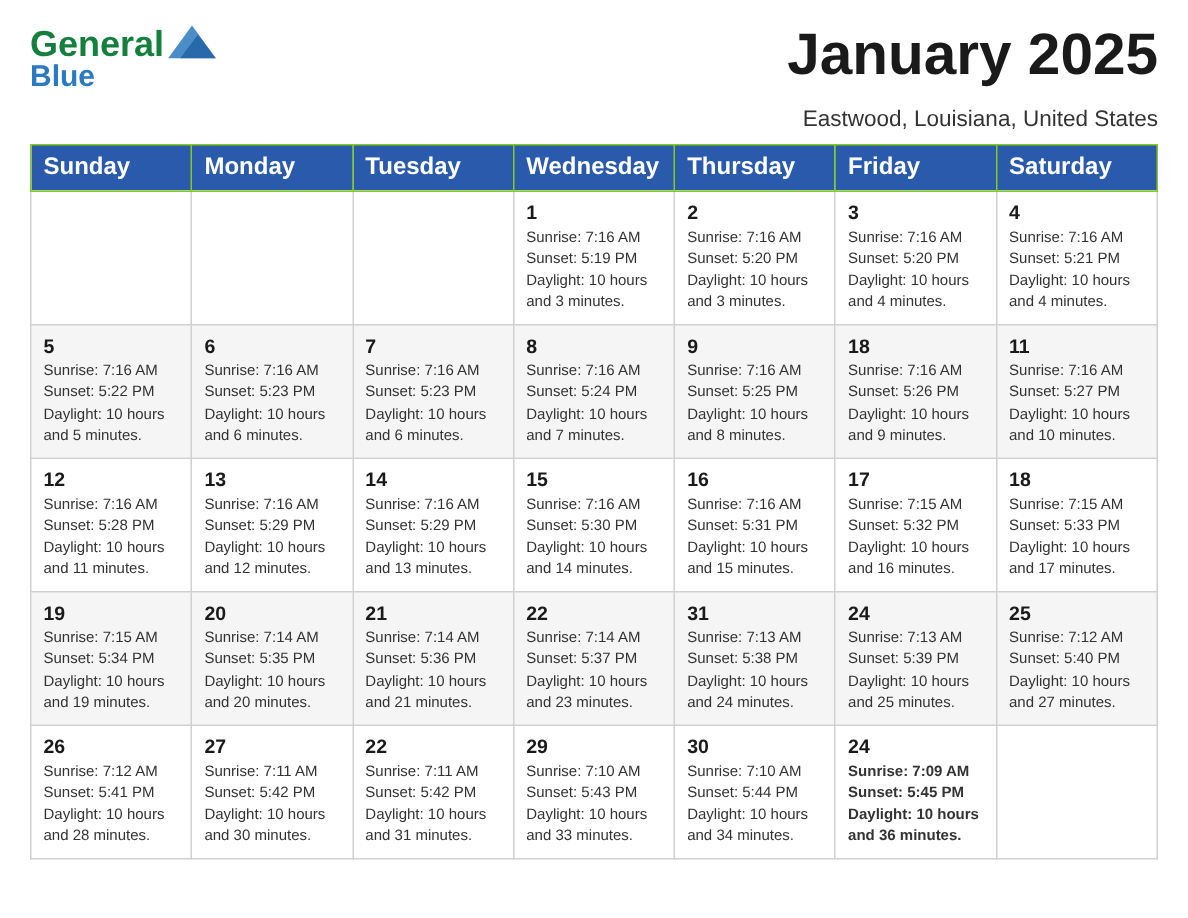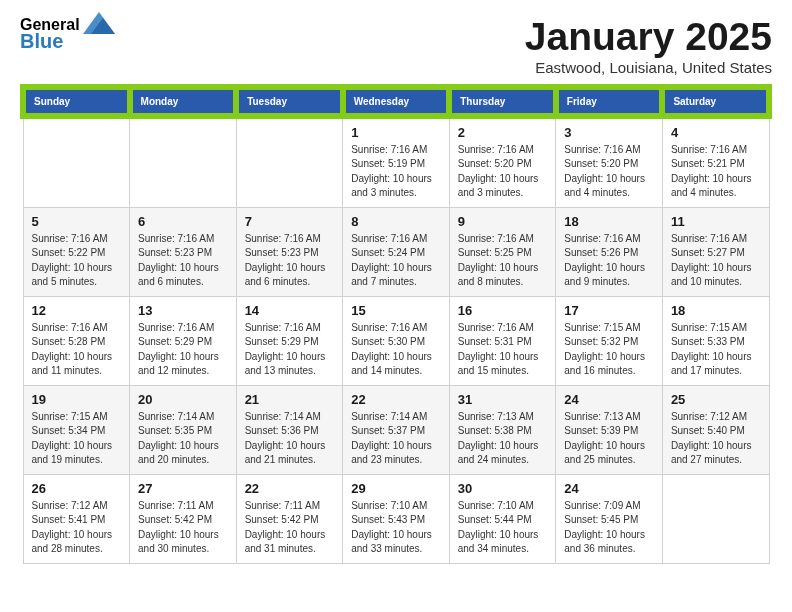--- a/index.html
+++ b/index.html
@@ -33,35 +33,35 @@
     }
     .main-title {
       font-size: 39px;
       font-weight: bold;
       color: #1a1a1a;
       line-height: 1.1;
     }
     .subtitle {
       font-size: 15px;
       color: #333;
-      margin-top: 0;
+      margin-top: 12px;
     }
     .calendar {
       width: 100%;
       border-collapse: collapse;
       border: 1px solid #ccc;
     }
     .calendar th {
       background-color: #2a5aac;
       color: #fff;
-      font-size: 10px;
+      font-size: 16px;
       font-weight: bold;
       padding: 6px 8px;
       text-align: left;
-      border: 6px solid #84cc16;
+      border: 1px solid #84cc16;
     }
     .calendar td {
       vertical-align: top;
       padding: 6px 8px;
       font-size: 10.5px;
       color: #333;
       border: 1px solid #d0d0d0;
       width: calc(100% / 7);
       min-height: 80px;
       background: #fff;
@@ -88,21 +88,21 @@
       background: #f9f9f9;
     }
   </style>
 </head>
 <body>
 
 <div class="page">
   <div class="header">
     <div class="logo">
       <div class="logo-row">
-        <span style="font-size:16px; font-weight:bold; color:#000000;">General</span>
+        <span style="font-size:24px; font-weight:bold; color:#15803d;">General</span>
         <svg width="32" height="22" viewBox="0 0 32 22" style="margin-left:3px; margin-top:-4px;">
           <polygon points="0,22 16,0 32,22" fill="#2a7abf" opacity="0.85"></polygon>
           <polygon points="8,22 20,6 32,22" fill="#1a5a9f" opacity="0.7"></polygon>
         </svg>
       </div>
       <span style="font-size:20px; font-weight:bold; color:#2a7abf; margin-top:-4px;">Blue</span>
     </div>
     <div class="title-section">
       <div class="main-title">January 2025</div>
       <div class="subtitle">Eastwood, Louisiana, United States</div>
@@ -339,21 +339,21 @@
           </td>
           <td>
             <span class="day-number">30</span>
             <div class="day-info" style="white-space: pre-line;">Sunrise: 7:10 AM
 Sunset: 5:44 PM
 Daylight: 10 hours
 and 34 minutes.</div>
           </td>
           <td>
             <span class="day-number">24</span>
-            <div class="day-info" style="white-space: pre-line;">Sunrise: 7:09 AM
+            <div class="day-info" style="white-space: pre-line; font-weight: bold;">Sunrise: 7:09 AM
 Sunset: 5:45 PM
 Daylight: 10 hours
 and 36 minutes.</div>
           </td>
           <td class="empty-cell"></td>
         </tr>
       </tbody>
   </table>
 </div>
 

